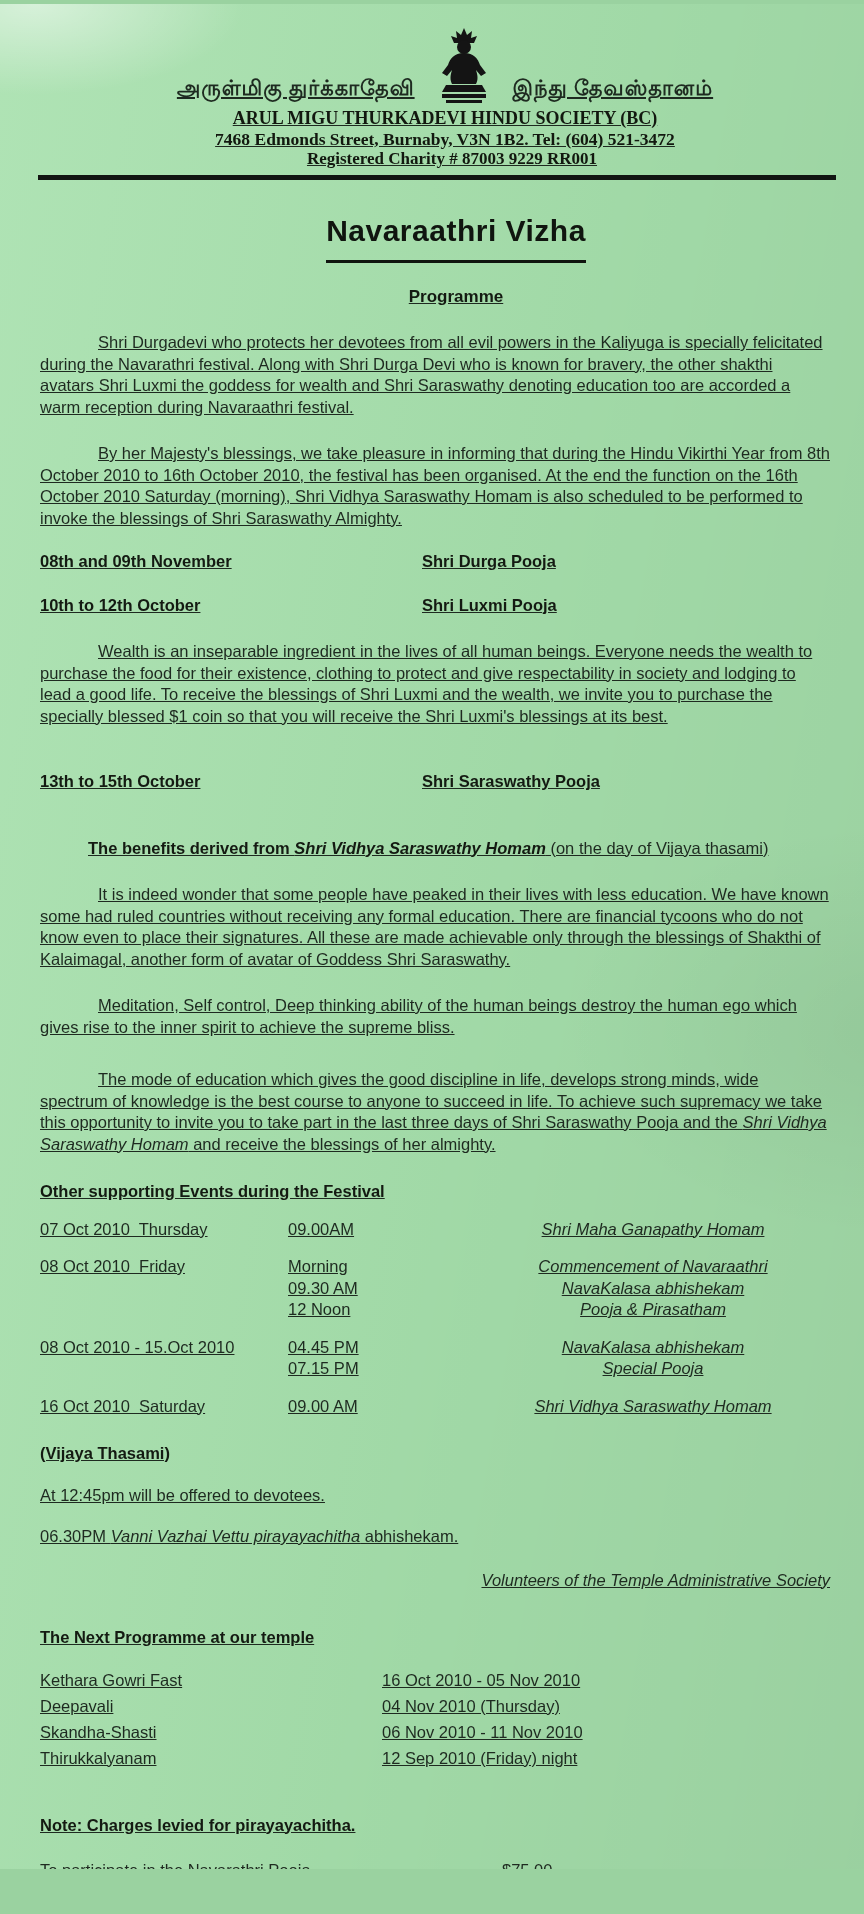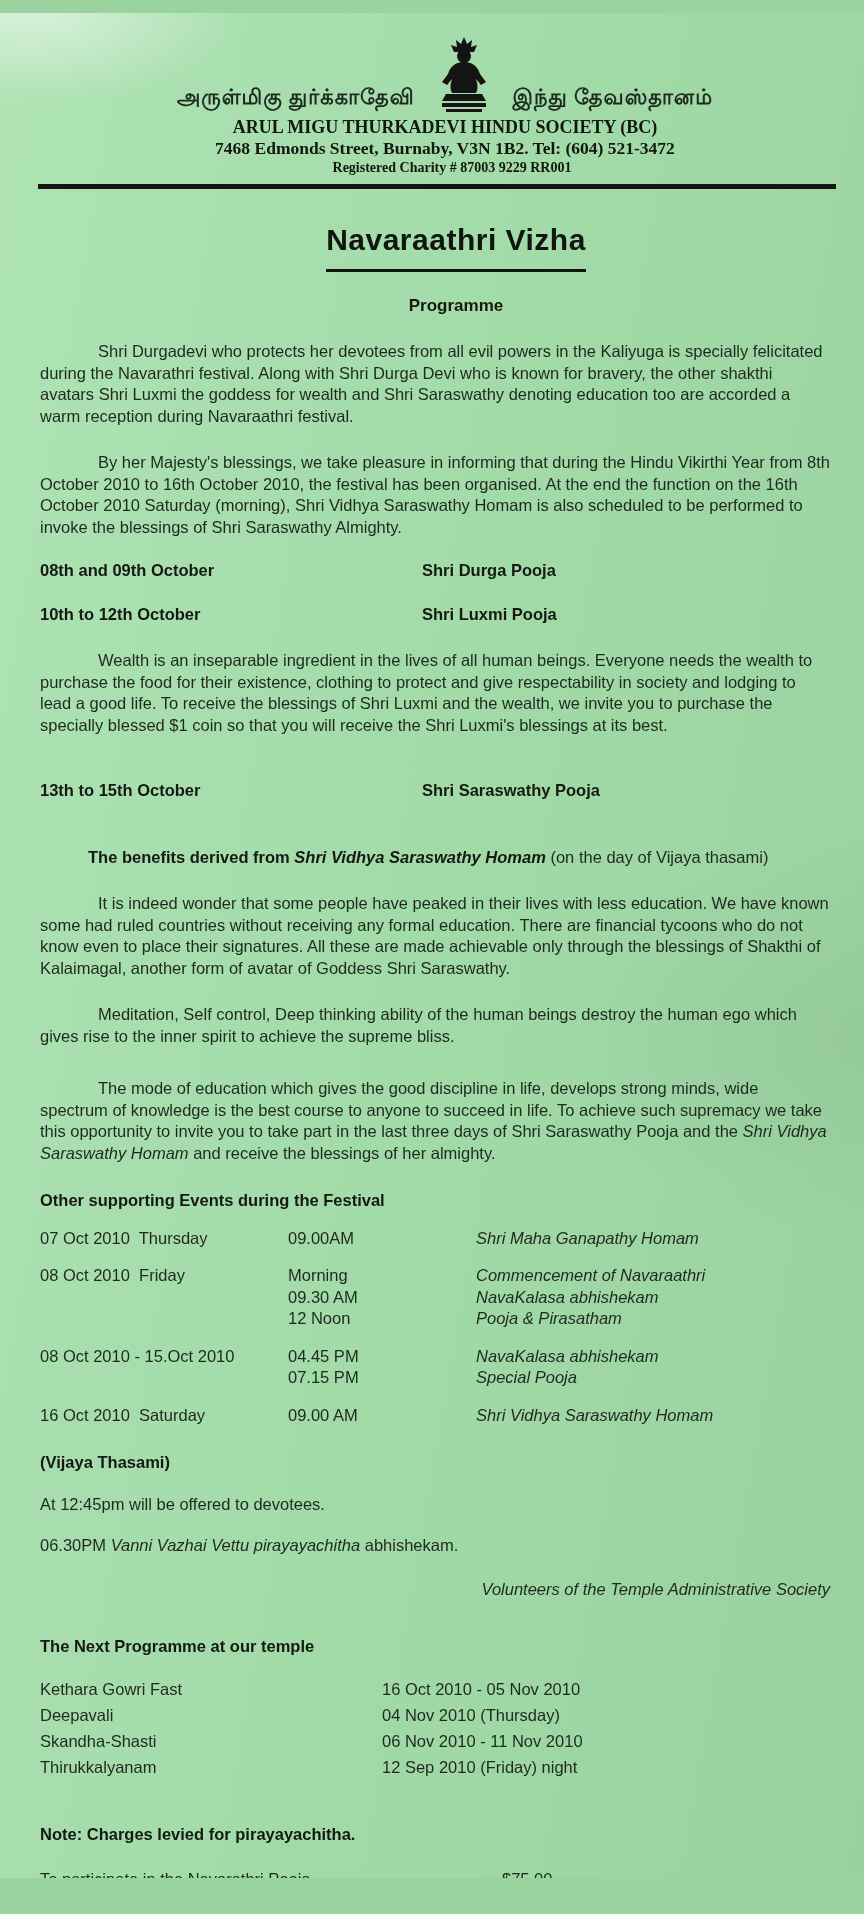--- a/index.html
+++ b/index.html
@@ -1,52 +1,53 @@
 <!DOCTYPE html>
 <html><head>
 <meta charset="utf-8">
 <style>
   html,body { margin:0; padding:0; background:#9ad2a0; }
   .page {
     position:relative;
     width:864px; height:1865px;
-    margin:13px auto;
+    margin:4px auto;
     overflow:hidden;
     color:#1e2a20;
     font-family:"Liberation Sans", sans-serif;
     font-size:16.5px;
     line-height:21.5px;
     background:
       radial-gradient(ellipse 300px 130px at 4% 0%, rgba(255,255,255,.5), rgba(255,255,255,0) 70%),
       radial-gradient(ellipse 500px 300px at 105% 55%, rgba(0,0,0,.05), rgba(0,0,0,0) 70%),
       linear-gradient(100deg, rgba(255,255,255,.10), rgba(0,0,0,.03) 55%, rgba(0,0,0,.07)),
       #a6e0ac;
+    text-decoration: underline;
   }
   .content { padding:0 34px 0 40px; }
 
   
   .tamil-row { display:flex; justify-content:center; align-items:flex-end; gap:22px; padding-top:24px; padding-left:26px; }
   .tamil { font-family:"Liberation Serif", serif; font-weight:bold; font-size:21px; line-height:24px; padding-bottom:6px; letter-spacing:1px; }
   .logo { flex:0 0 auto; }
   .org-name { text-align:center; padding-left:26px; font-family:"Liberation Serif", serif; font-weight:bold; font-size:18px; line-height:21px; margin-top:2px; color:#12180f; }
   .org-addr { text-align:center; padding-left:26px; font-family:"Liberation Serif", serif; font-weight:bold; font-size:17.5px; line-height:21px; color:#12180f; }
-  .org-charity { text-align:center; padding-left:40px; font-family:"Liberation Serif", serif; font-weight:bold; font-size:14px; line-height:17px; color:#12180f; }
+  .org-charity { text-align:center; padding-left:40px; font-family:"Liberation Serif", serif; font-weight:bold; font-size:17px; line-height:17px; color:#12180f; }
   .rule { height:4.5px; background:#121512; margin:8px 28px 0 38px; }
 
   
   .title-wrap { text-align:center; padding-left:42px; margin-top:34px; }
   .title { display:inline-block; font-weight:bold; font-size:30px; line-height:34px; color:#10150f;
            border-bottom:3.5px solid #10150f; padding-bottom:12px; letter-spacing:.5px; }
   .subtitle { text-align:center; padding-left:42px; margin-top:23px; font-weight:bold; font-size:17px; color:#141a12; }
   .center-h { text-align:center; padding-left:42px; margin-top:30px; font-weight:bold; font-size:16.5px; color:#141a12; }
   .bold-h { font-weight:bold; margin-top:26px; color:#141a12; }
 
   .para { margin:25px 0 0 0; }
   .findent { text-indent:58px; }
-  .it { font-style:italic; }
+  .it { font-style:italic;text-align:center; }
 
   
   .erow { display:grid; grid-template-columns:382px 1fr; font-weight:bold; margin-top:15px; color:#141a12; }
   .mt22 { margin-top:22px; }
   .mt44 { margin-top:44px; }
 
   .benefits-h { margin-top:45px; text-indent:48px; font-weight:bold; color:#141a12; }
   .benefits-h .plain { font-weight:normal; color:#1e2a20; }
 
   
@@ -91,21 +92,21 @@
     <div class="title-wrap">
       <span class="title">Navaraathri Vizha</span>
     </div>
     <div class="subtitle">Programme</div>
 
     <p class="para findent">Shri Durgadevi who protects her devotees from all evil powers in the Kaliyuga is specially felicitated during the Navarathri festival. Along with Shri Durga Devi who is known for bravery, the other shakthi avatars Shri Luxmi the goddess for wealth and Shri Saraswathy denoting education too are accorded a warm reception during Navaraathri festival.</p>
     <p class="para findent">By her Majesty's blessings, we take pleasure in informing that during the Hindu Vikirthi Year from 8th October 2010 to 16th October 2010, the festival has been organised. At the end the function on the 16th October 2010 Saturday (morning), Shri Vidhya Saraswathy Homam is also scheduled to be performed to invoke the blessings of Shri Saraswathy Almighty.</p>
 
 
     <div class="erow mt22">
-      <span>08th and 09th October</span>
+      <span>08th and 09th November</span>
       <span>Shri Durga Pooja</span>
     </div>
     <div class="erow mt22">
       <span>10th to 12th October</span>
       <span>Shri Luxmi Pooja</span>
     </div>
 
     <p class="para findent">Wealth is an inseparable ingredient in the lives of all human beings. Everyone needs the wealth to purchase the food for their existence, clothing to protect and give respectability in society and lodging to lead a good life. To receive the blessings of Shri Luxmi and the wealth, we invite you to purchase the specially blessed $1 coin so that you will receive the Shri Luxmi's blessings at its best.</p>
 
     <div class="erow mt44">

